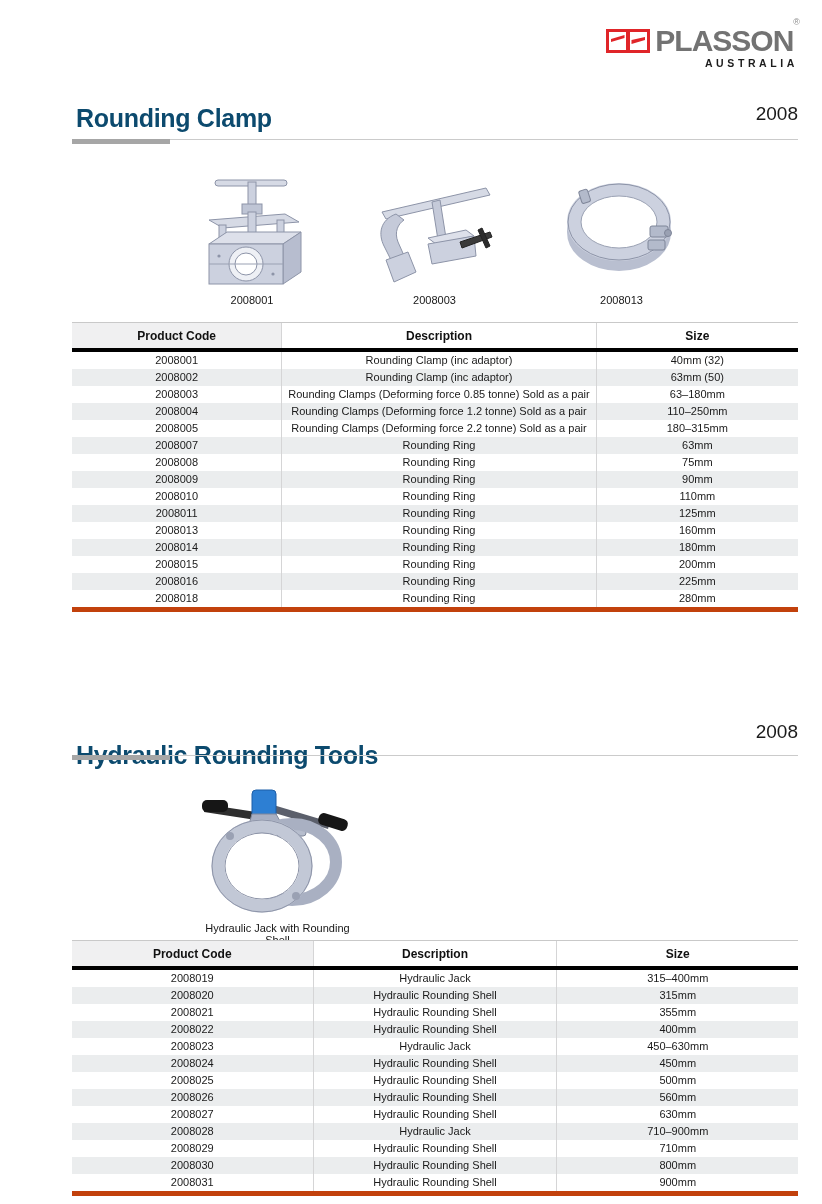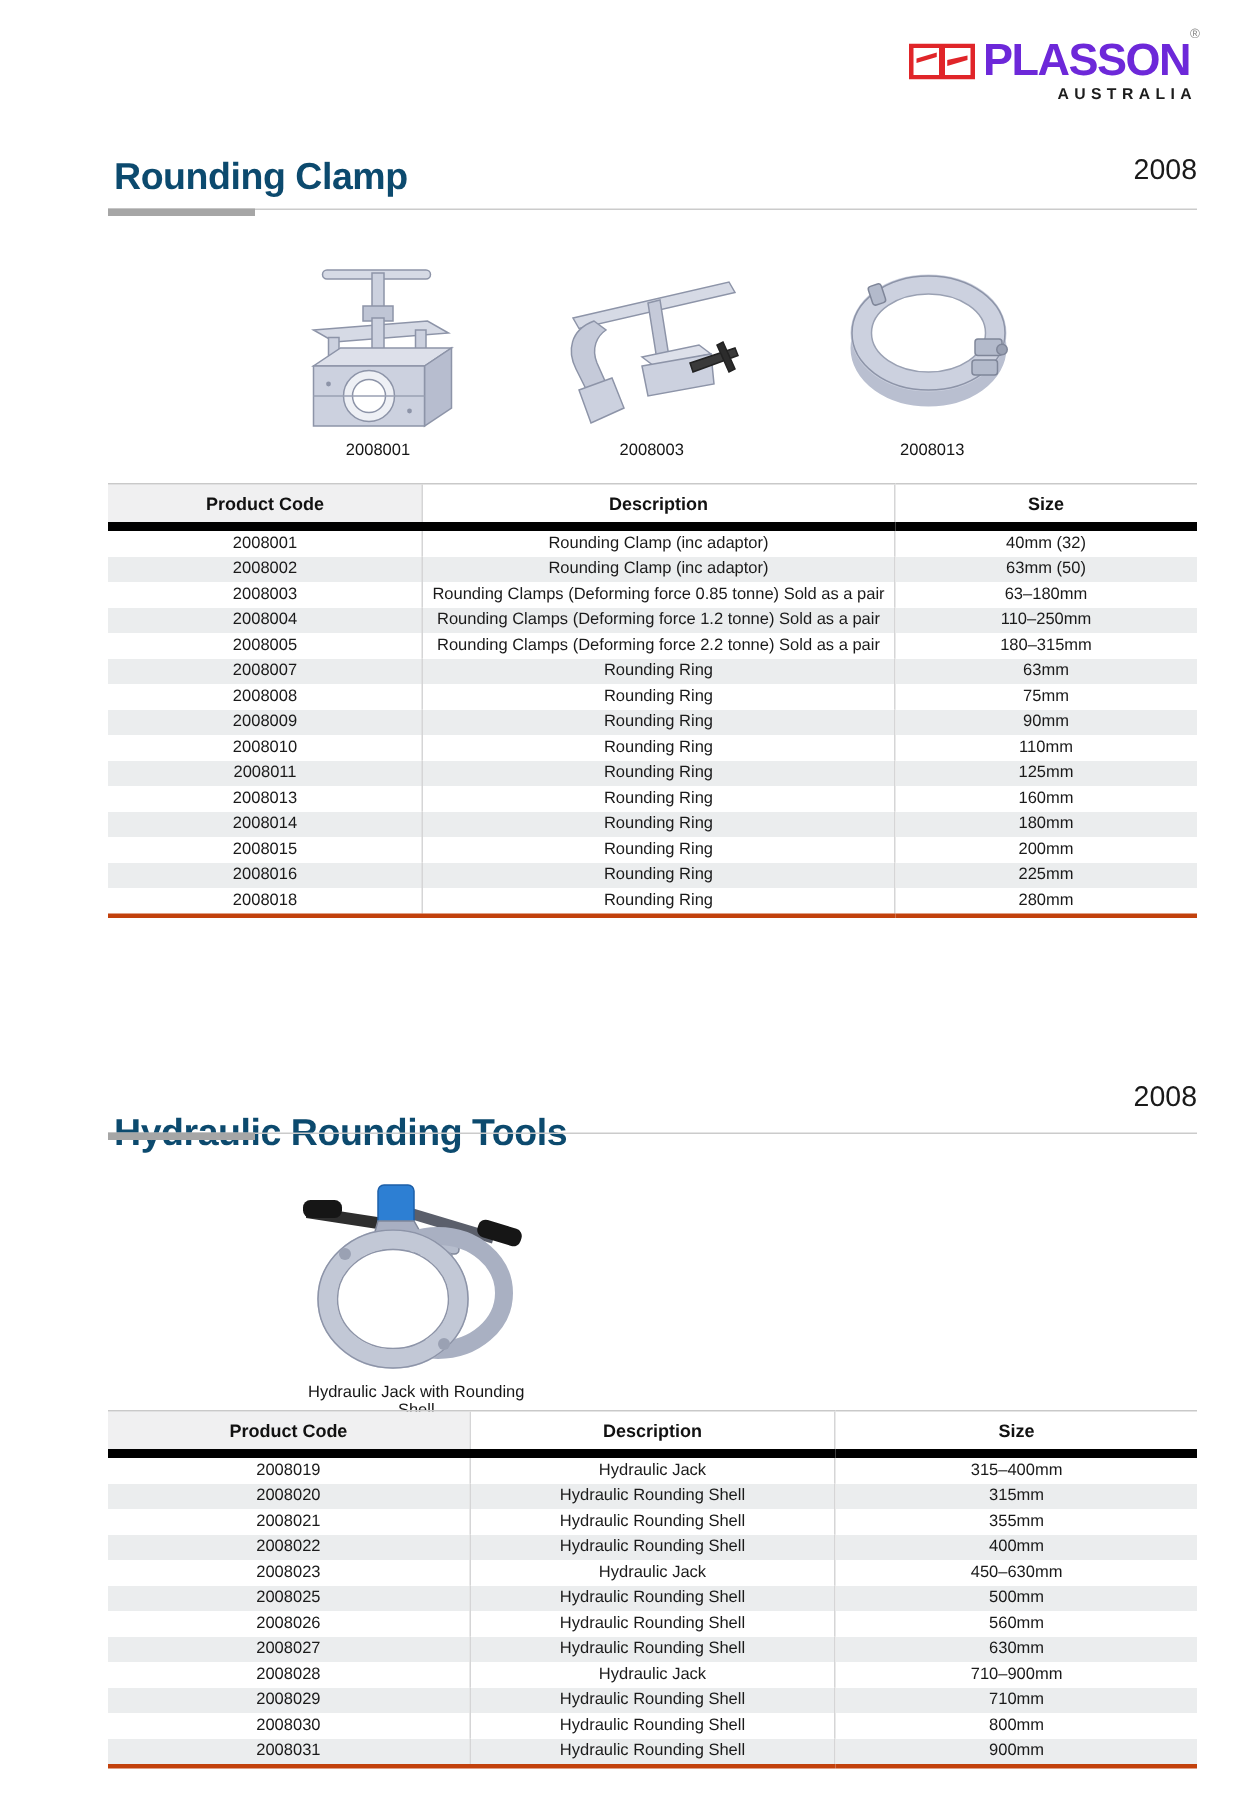--- a/index.html
+++ b/index.html
@@ -6,21 +6,21 @@
   .page {
     position:relative; width:822px; height:1204px; background:#ffffff;
     font-family:"Liberation Sans", sans-serif; color:#1a1a1a; overflow:hidden;
   }
 
   
   .logo-block { position:absolute; top:26px; right:22px; text-align:right; }
   .logo-row { display:flex; align-items:center; justify-content:flex-end; gap:5px; }
   .brand {
     font-size:30px; font-weight:bold; letter-spacing:-1px; line-height:1;
-    color:#6d28d9;
+    color:#737373;
   }
   .reg { font-size:9px; color:#8a8a8a; vertical-align:top; position:relative; top:-9px; }
   .country {
     font-size:10.5px; font-weight:bold; letter-spacing:3.6px; color:#1c1c1c;
     margin-top:1px; padding-right:2px;
   }
 
   
   .section-title {
     position:absolute; left:72px; margin:4px;
@@ -37,31 +37,31 @@
   .prod svg { display:block; margin:0 auto; }
   .prod figcaption { margin-top:6px; font-size:11px; color:#161616; }
   .prod-single { position:absolute; margin:0; text-align:center; }
   .prod-single svg { display:block; margin:0 auto; }
   .prod-single figcaption { margin-top:6px; font-size:11px; color:#161616; }
 
   
   .ptable { position:absolute; left:72px; width:726px; border-collapse:collapse; table-layout:fixed; }
   .ptable thead th {
     height:25px; font-size:12px; font-weight:bold; color:#111;
-    background:#ffffff; border-top:1px solid #c9c9c9; border-bottom:6px solid #000000;
+    background:#ffffff; border-top:1px solid #c9c9c9; border-bottom:4px solid #000000;
     padding:0; text-align:center;
   }
   .ptable thead th:first-child { background:#f0f0f1; }
   .ptable th:not(:first-child), .ptable td:not(:first-child) { border-left:1px solid #d5d5d6; }
   .ptable tbody td {
     height:17px; line-height:17px; padding:0; font-size:11px; text-align:center; color:#1a1a1a;
     white-space:nowrap; overflow:hidden;
   }
   .ptable tbody tr:nth-child(even) { background:#ebedee; }
-  .ptable tbody tr:last-child td { border-bottom:3px solid #c2410c; }
+  .ptable tbody tr:last-child td { border-bottom:5px solid #c2410c; }
 </style>
 </head>
 <body>
 
 <div class="page">
 
   <header class="logo-block">
     <div class="logo-row">
       <svg width="44" height="24" viewBox="0 0 44 24">
         <rect x="1.5" y="1.5" width="41" height="21" fill="#ffffff" stroke="#e02529" stroke-width="3"></rect>
@@ -297,20 +297,25 @@
           <td>2008022</td>
           <td>Hydraulic Rounding Shell</td>
           <td>400mm</td>
         </tr>
         <tr>
           <td>2008023</td>
           <td>Hydraulic Jack</td>
           <td>450–630mm</td>
         </tr>
         <tr>
+          <td>2008024</td>
+          <td>Hydraulic Rounding Shell</td>
+          <td>450mm</td>
+        </tr>
+        <tr>
           <td>2008025</td>
           <td>Hydraulic Rounding Shell</td>
           <td>500mm</td>
         </tr>
         <tr>
           <td>2008026</td>
           <td>Hydraulic Rounding Shell</td>
           <td>560mm</td>
         </tr>
         <tr>

